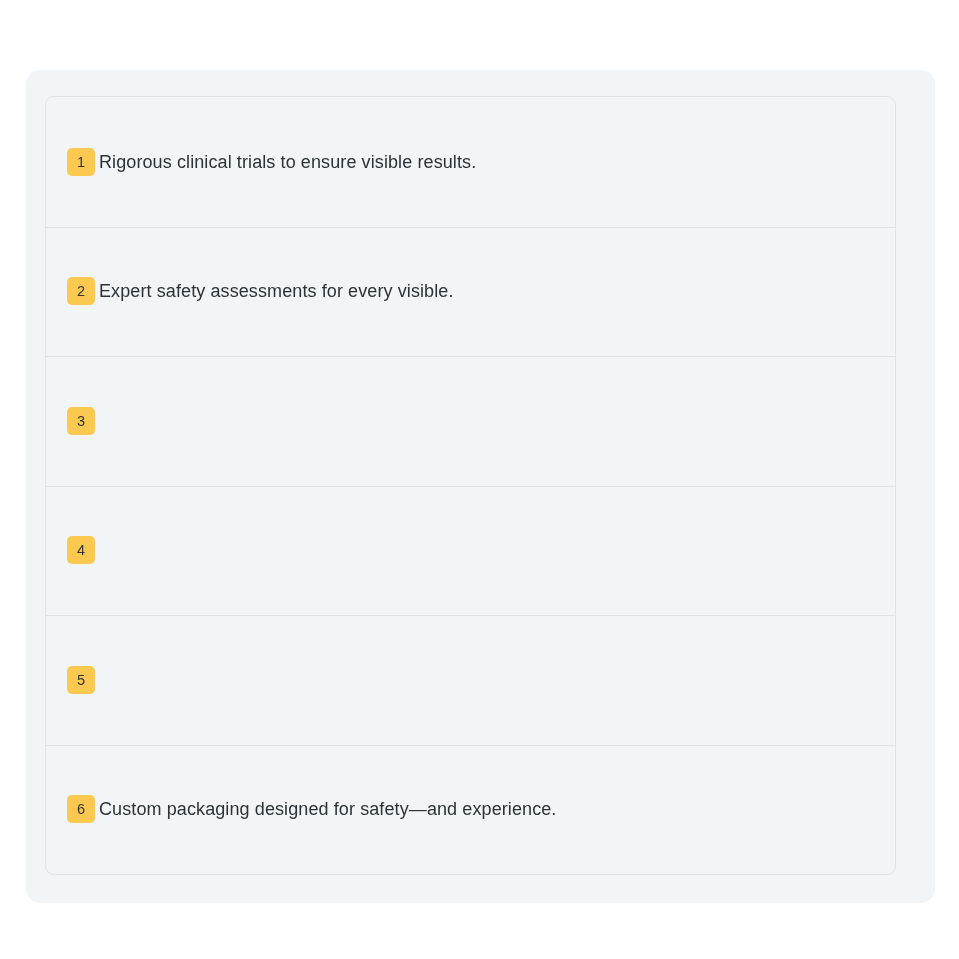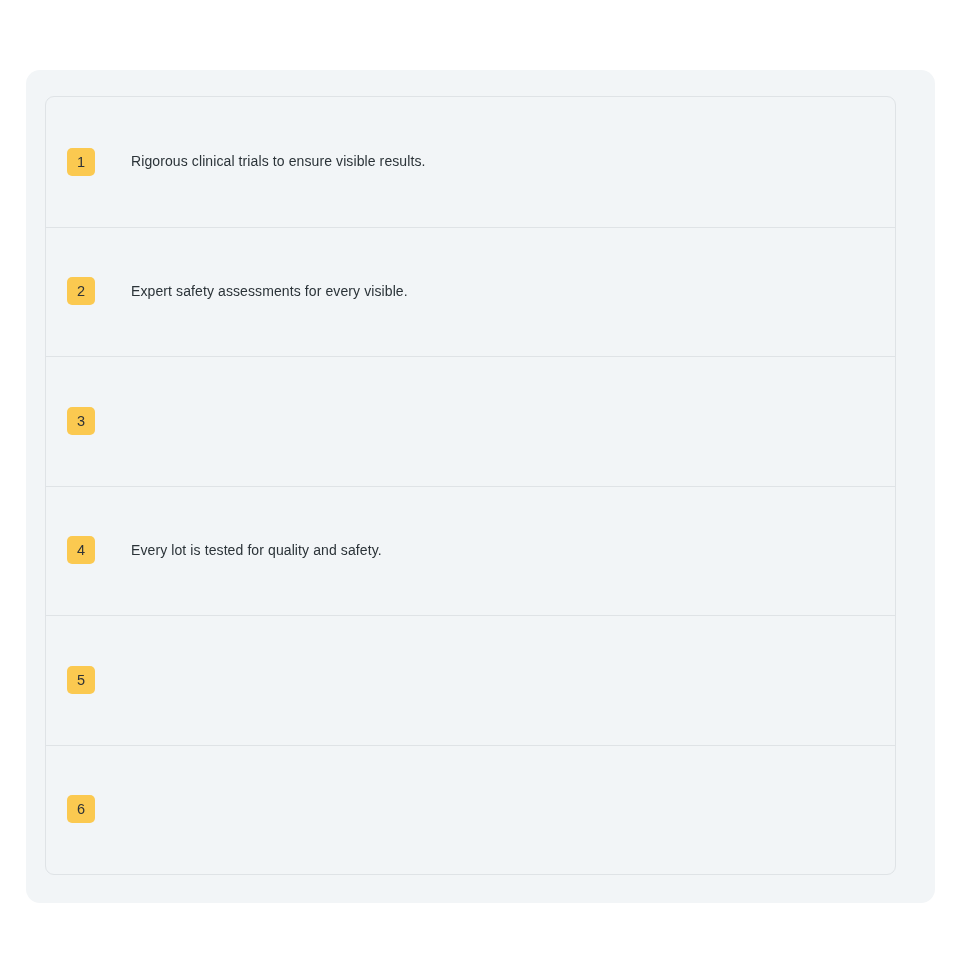--- a/index.html
+++ b/index.html
@@ -77,22 +77,22 @@
     background: #fbc950;
     color: #2f3337;
     font-size: 14.5px;
     line-height: 28px;
     text-align: center;
     font-weight: 500;
     letter-spacing: 0;
   }
 
   .row-text {
-    margin-left: 36px;
-    font-size: 14px;
+    margin-left: 4px;
+    font-size: 18px;
     line-height: 1.35;
     color: #2b3338;
     letter-spacing: 0.1px;
     white-space: nowrap;
   }
 </style>
 </head>
 <body>
 
 <div class="page">
@@ -110,28 +110,28 @@
           <div class="row-badge">2</div>
           <div class="row-text">Expert safety assessments for every visible.</div>
         </div>
 
         <div class="checklist-row">
           <div class="row-badge">3</div>
         </div>
 
         <div class="checklist-row">
           <div class="row-badge">4</div>
-          <div class="row-text">Every lot is tested for quality and safety.</div>
         </div>
 
         <div class="checklist-row">
           <div class="row-badge">5</div>
         </div>
 
         <div class="checklist-row">
           <div class="row-badge">6</div>
+          <div class="row-text">Custom packaging designed for safety—and experience.</div>
         </div>
 
       </div>
     </div>
   </div>
 
 </div>
 
 </body></html>

